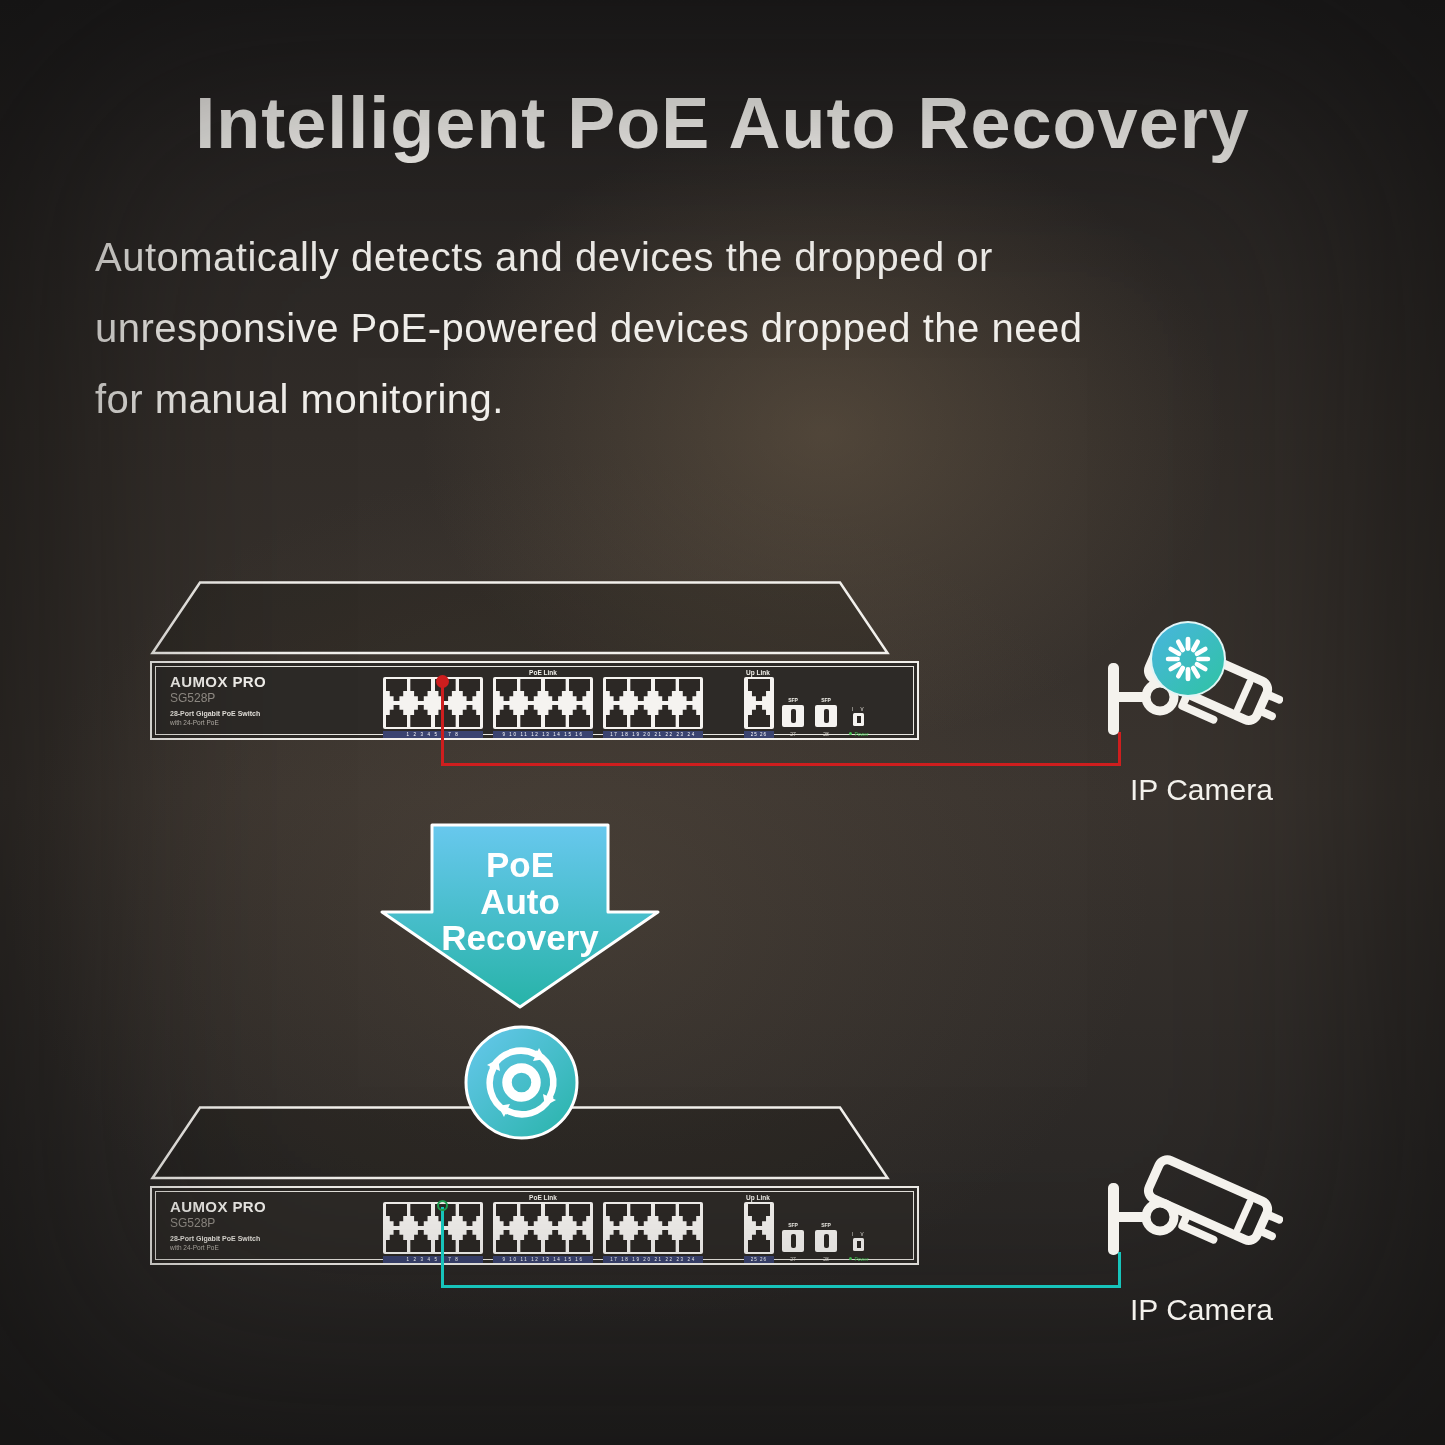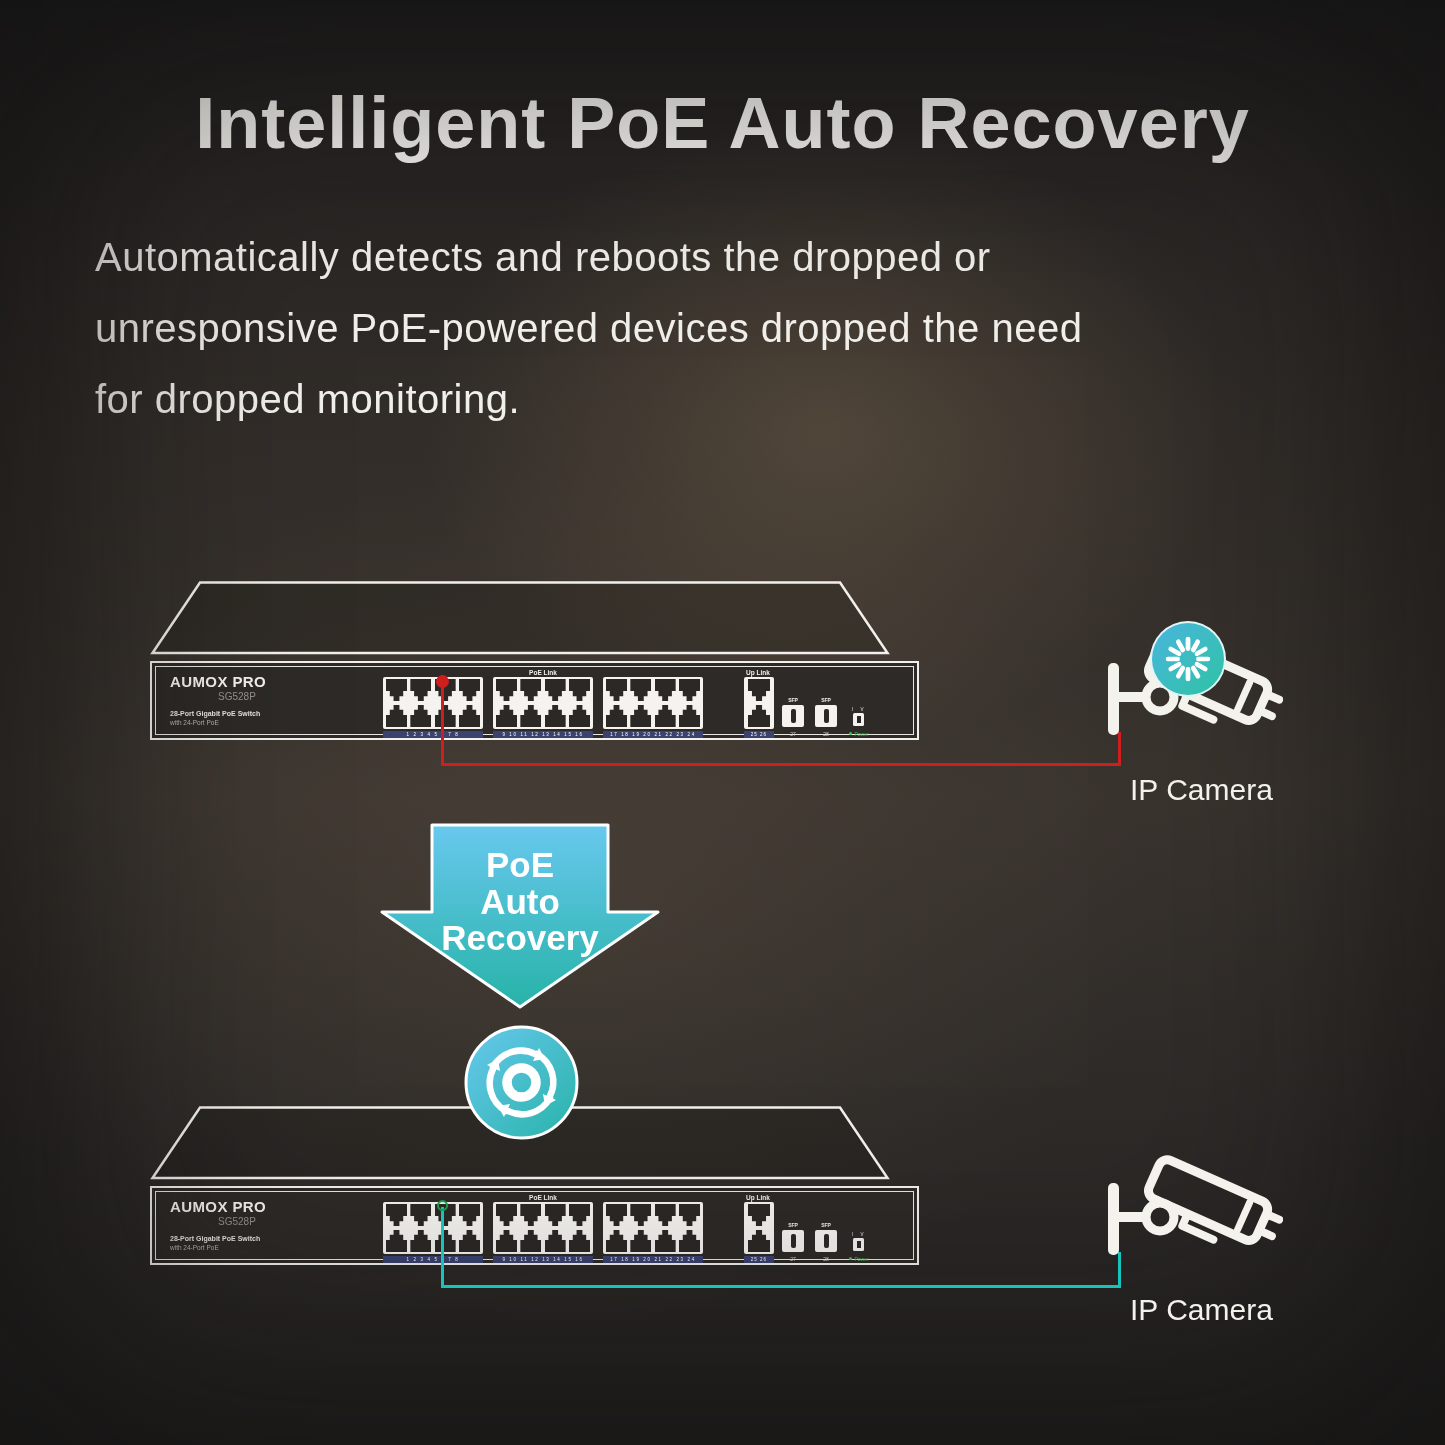--- a/index.html
+++ b/index.html
@@ -18,21 +18,21 @@
     font-size:40px;line-height:71px;font-weight:400;letter-spacing:.5px;}
 
   
   .switch{position:absolute;left:150px;width:740px;height:154px;}
   .sw1{top:581px;} .sw2{top:1106px;}
   .topface{position:absolute;left:0;top:0;}
   .panel{position:absolute;left:0;top:80px;width:769px;height:79px;box-sizing:border-box;
     background:#2d2a27;border:2.5px solid #f2f0ec;}
   .panel-inner{position:absolute;inset:3px;border:1.5px solid #e8e6e0;pointer-events:none;}
   .brand{position:absolute;left:18px;top:10px;color:#f5f3ef;font-size:15px;font-weight:700;letter-spacing:.4px;}
-  .model{position:absolute;left:18px;top:28px;color:#98938c;font-size:10px;margin-left:48px;}
+  .model{position:absolute;left:18px;top:28px;color:#98938c;font-size:12px;}
   .sub1{position:absolute;left:18px;top:47px;color:#e8e5df;font-size:7px;font-weight:700;}
   .sub2{position:absolute;left:18px;top:56px;color:#b9b4ac;font-size:6.5px;}
   .pgroup{position:absolute;top:14px;height:52px;width:100px;background:#f5f3f0;border-radius:2px;
     display:flex;justify-content:space-between;padding:0 3px;box-sizing:border-box;}
   .g0{left:231px}.g1{left:341px}.g2{left:451px}
   .pcol{display:flex;flex-direction:column;justify-content:space-between;height:48px;margin-top:2px;width:21px;}
   .port{height:22px;background:#2c2825;}
   .port.top{clip-path:polygon(0 0,100% 0,100% 55%,82% 55%,82% 78%,64% 78%,64% 100%,36% 100%,36% 78%,18% 78%,18% 55%,0 55%);}
   .port.bot{clip-path:polygon(0 100%,100% 100%,100% 45%,82% 45%,82% 22%,64% 22%,64% 0,36% 0,36% 22%,18% 22%,18% 45%,0 45%);}
   .pnum{position:absolute;top:68px;height:7px;width:100px;background:#3a4370;color:#fff;
@@ -80,23 +80,23 @@
     border:2px solid rgba(255,255,255,.85);box-sizing:border-box;z-index:7;}
 </style>
 </head>
 <body>
 
 <div class="canvas">
 
   <div class="title">Intelligent PoE Auto Recovery</div>
 
   <div class="desc">
-    <div>Automatically detects and reboots the dropped or</div>
+    <div>Automatically detects and devices the dropped or</div>
     <div>unresponsive PoE-powered devices dropped the need</div>
-    <div>for dropped monitoring.</div>
+    <div>for manual monitoring.</div>
   </div>
 
   <div class="switch sw1">
     <svg class="topface" width="740" height="74" viewBox="0 0 740 74">
       <polygon points="50,1.5 690,1.5 737.5,72 2.5,72" fill="rgba(18,16,15,0.22)" stroke="#f2f0ec" stroke-width="2.5"></polygon>
     </svg>
     <div class="panel">
       <div class="panel-inner"></div>
       <div class="brand">AUMOX PRO</div>
       <div class="model">SG528P</div>

